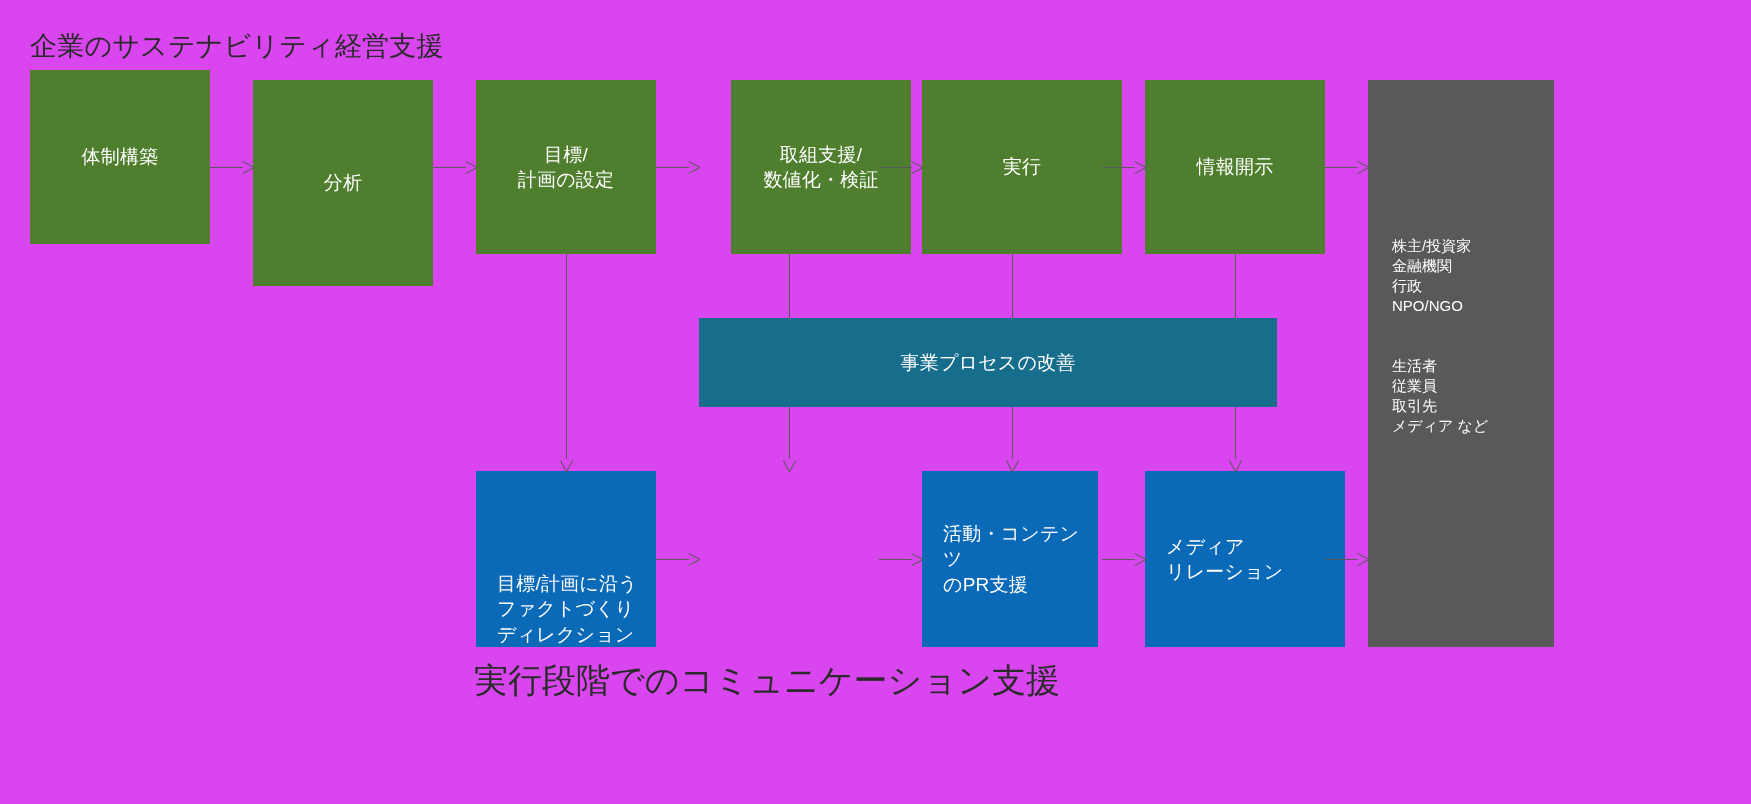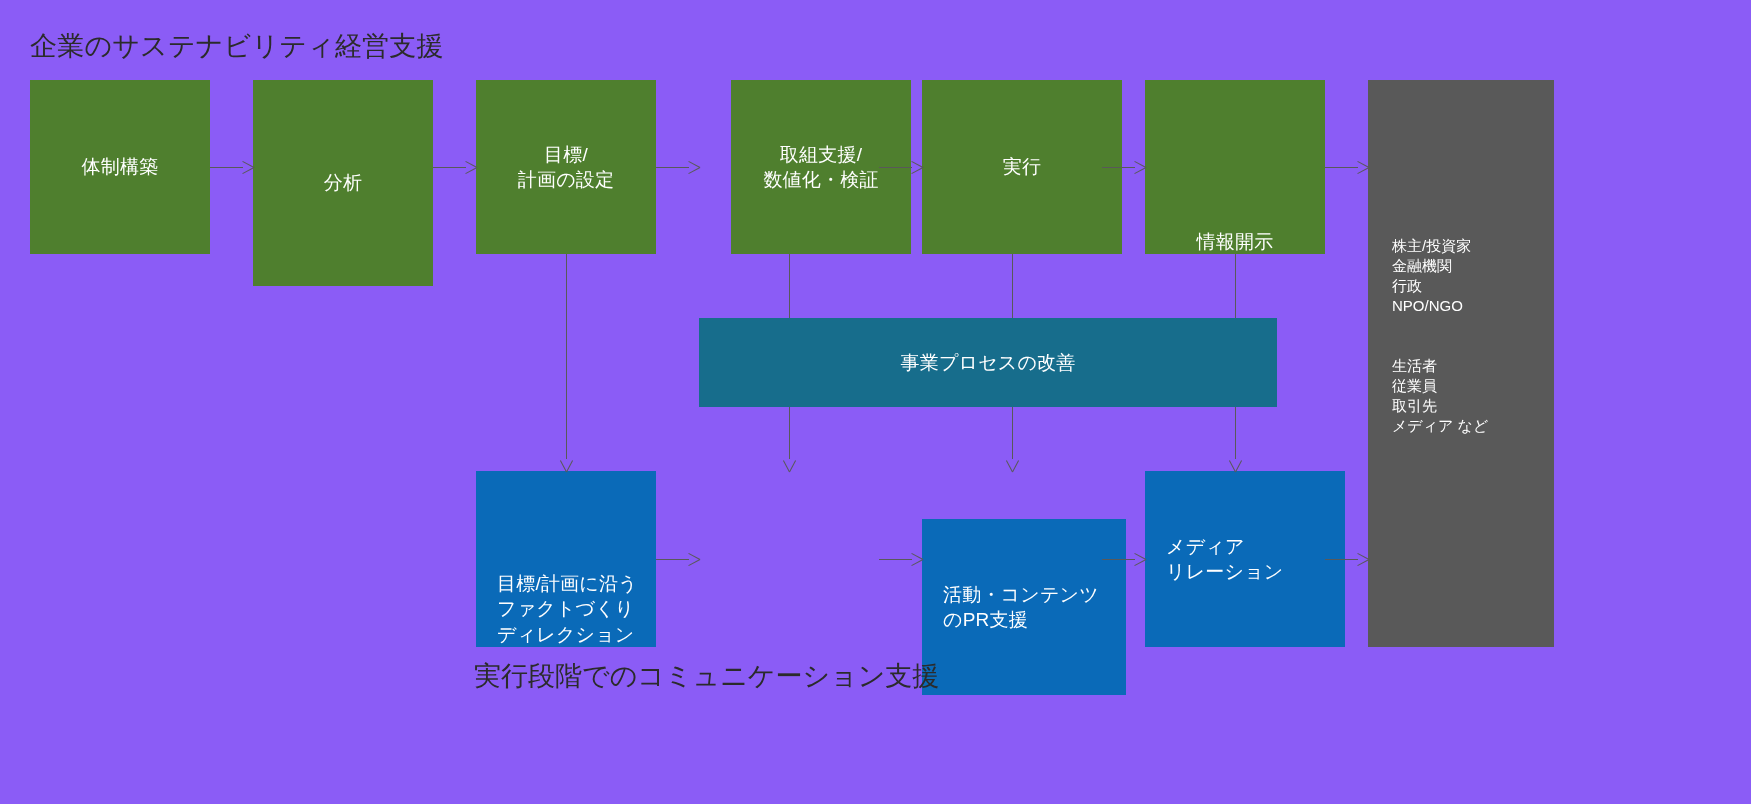--- a/index.html
+++ b/index.html
@@ -8,38 +8,38 @@
     background: #ffffff;
   }
   body {
     font-family: "Liberation Sans", "DejaVu Sans", sans-serif;
     color: #262626;
   }
   #canvas {
     position: relative;
     width: 1751px;
     height: 804px;
-    background: #8b5cf6;
+    background: #d946ef;
     overflow: hidden;
   }
   .title {
     position: absolute;
     left: 30px;
     top: 28px;
     font-size: 27px;
     font-weight: 400;
     color: #2b2b2b;
     letter-spacing: 0.2px;
     white-space: nowrap;
   }
   .caption {
     position: absolute;
     left: 474px;
     top: 658px;
-    font-size: 27px;
+    font-size: 34px;
     font-weight: 400;
     color: #2b2b2b;
     white-space: nowrap;
   }
   .box {
     position: absolute;
     box-sizing: border-box;
     display: flex;
     align-items: center;
     color: #ffffff;
@@ -108,21 +108,21 @@
   .arrow-d::before { transform: rotate(28deg);  transform-origin: center bottom; }
   .arrow-d::after  { transform: rotate(-28deg); transform-origin: center bottom; }
 </style>
 </head>
 <body>
 
 <div id="canvas">
 
   <div class="title">企業のサステナビリティ経営支援</div>
 
-  <div class="box green center" style="left:30px;  top:80px; width:180px; height:174px;">
+  <div class="box green center" style="left:30px;  top:70px; width:180px; height:174px;">
     <span class="lbl">体制構築</span>
   </div>
 
   <div class="box green center" style="left:253px; top:80px; width:180px; height:206px;">
     <span class="lbl">分析</span>
   </div>
 
   <div class="box green center" style="left:476px; top:80px; width:180px; height:174px;">
     <span class="lbl">目標/
 計画の設定</span>
@@ -130,21 +130,21 @@
 
   <div class="box green center" style="left:699px; top:80px; width:180px; height:174px;margin-left:32px;">
     <span class="lbl">取組支援/
 数値化・検証</span>
   </div>
 
   <div class="box green center" style="left:922px; top:80px; width:200px; height:174px;">
     <span class="lbl">実行</span>
   </div>
 
-  <div class="box green center" style="left:1145px; top:80px; width:180px; height:174px;align-items:flex-end;">
+  <div class="box green center" style="left:1145px; top:80px; width:180px; height:174px;">
     <span class="lbl">情報開示</span>
   </div>
 
   <div class="box gray" style="left:1368px; top:80px; width:186px; height:567px;"></div>
   <div class="stake" style="left:1392px; top:236px; width:170px;">株主/投資家
 金融機関
 行政
 NPO/NGO</div>
   <div class="stake" style="left:1392px; top:356px; width:170px;">生活者
 従業員
@@ -155,21 +155,21 @@
     <span class="lbl">事業プロセスの改善</span>
   </div>
 
   <div class="box blue leftpad" style="left:476px; top:471px; width:180px; height:176px;align-items:flex-end;">
     <span class="lbl">目標/計画に沿う
 ファクトづくり
 ディレクション</span>
   </div>
 
 
-  <div class="box blue leftpad" style="left:922px; top:471px; width:204px; height:176px;margin-top:48px;">
+  <div class="box blue leftpad" style="left:922px; top:471px; width:176px; height:176px;">
     <span class="lbl">活動・コンテンツ
 のPR支援</span>
   </div>
 
   <div class="box blue leftpad" style="left:1145px; top:471px; width:200px; height:176px;">
     <span class="lbl">メディア
 リレーション</span>
   </div>
 
   <div class="caption">実行段階でのコミュニケーション支援</div>

